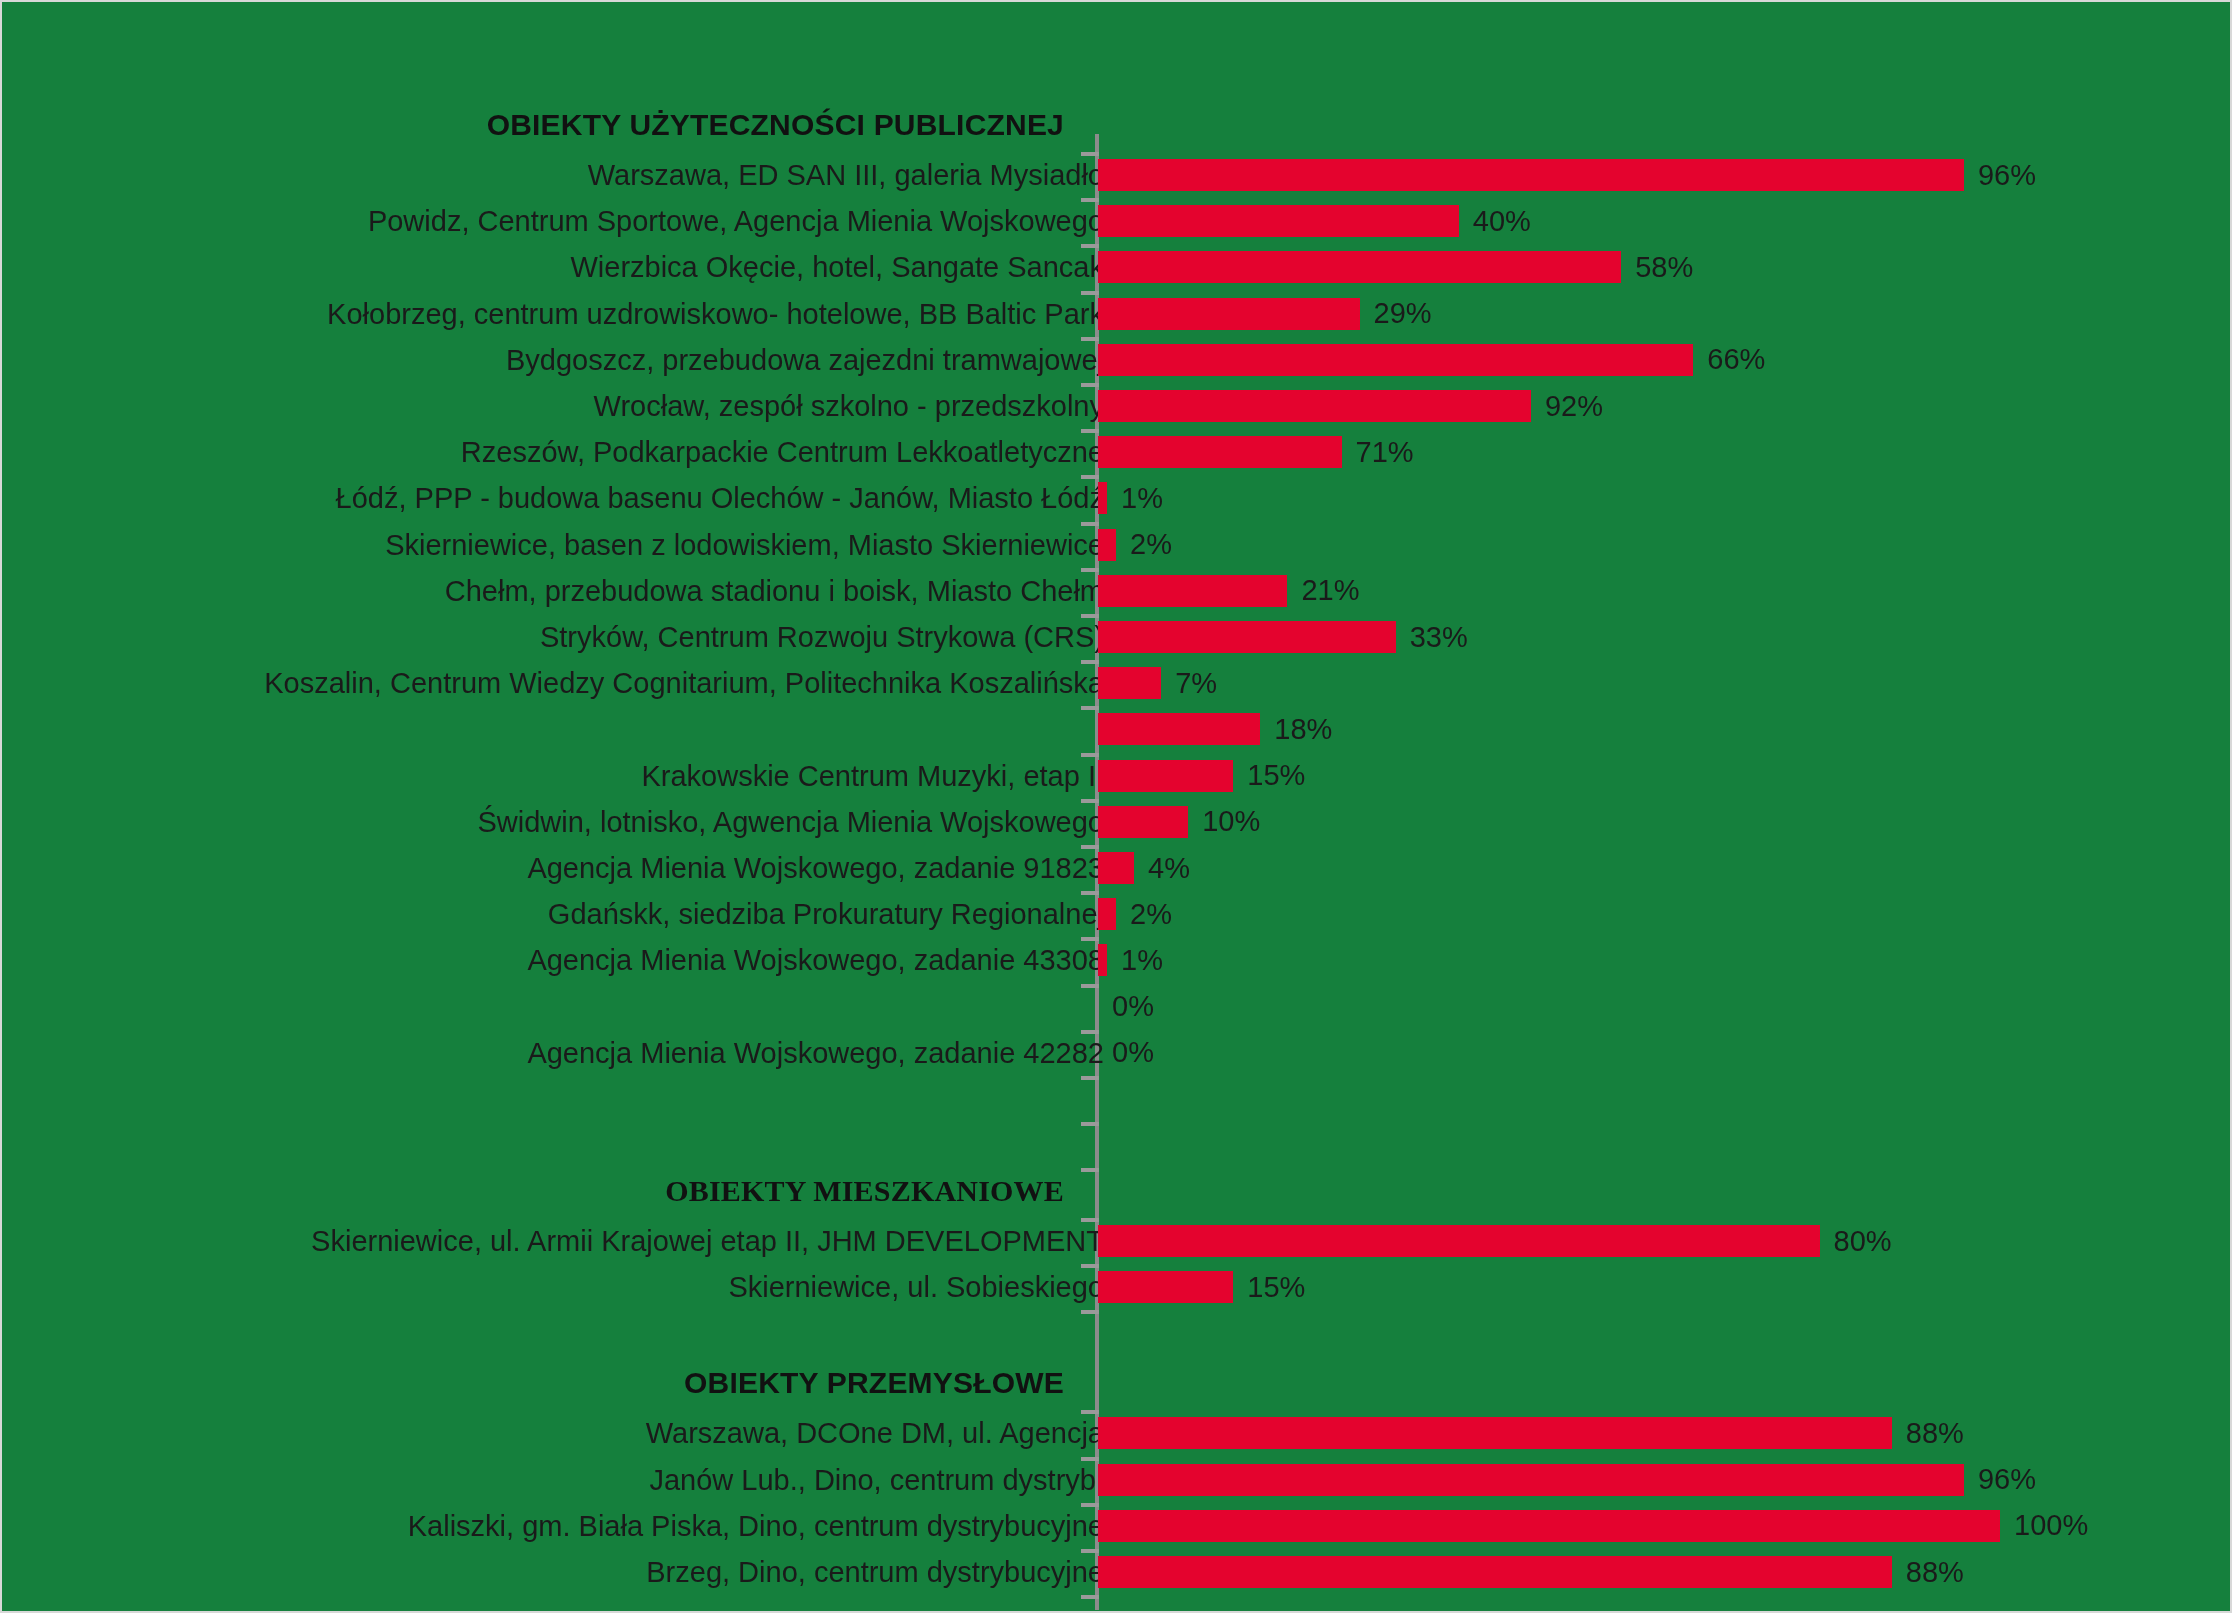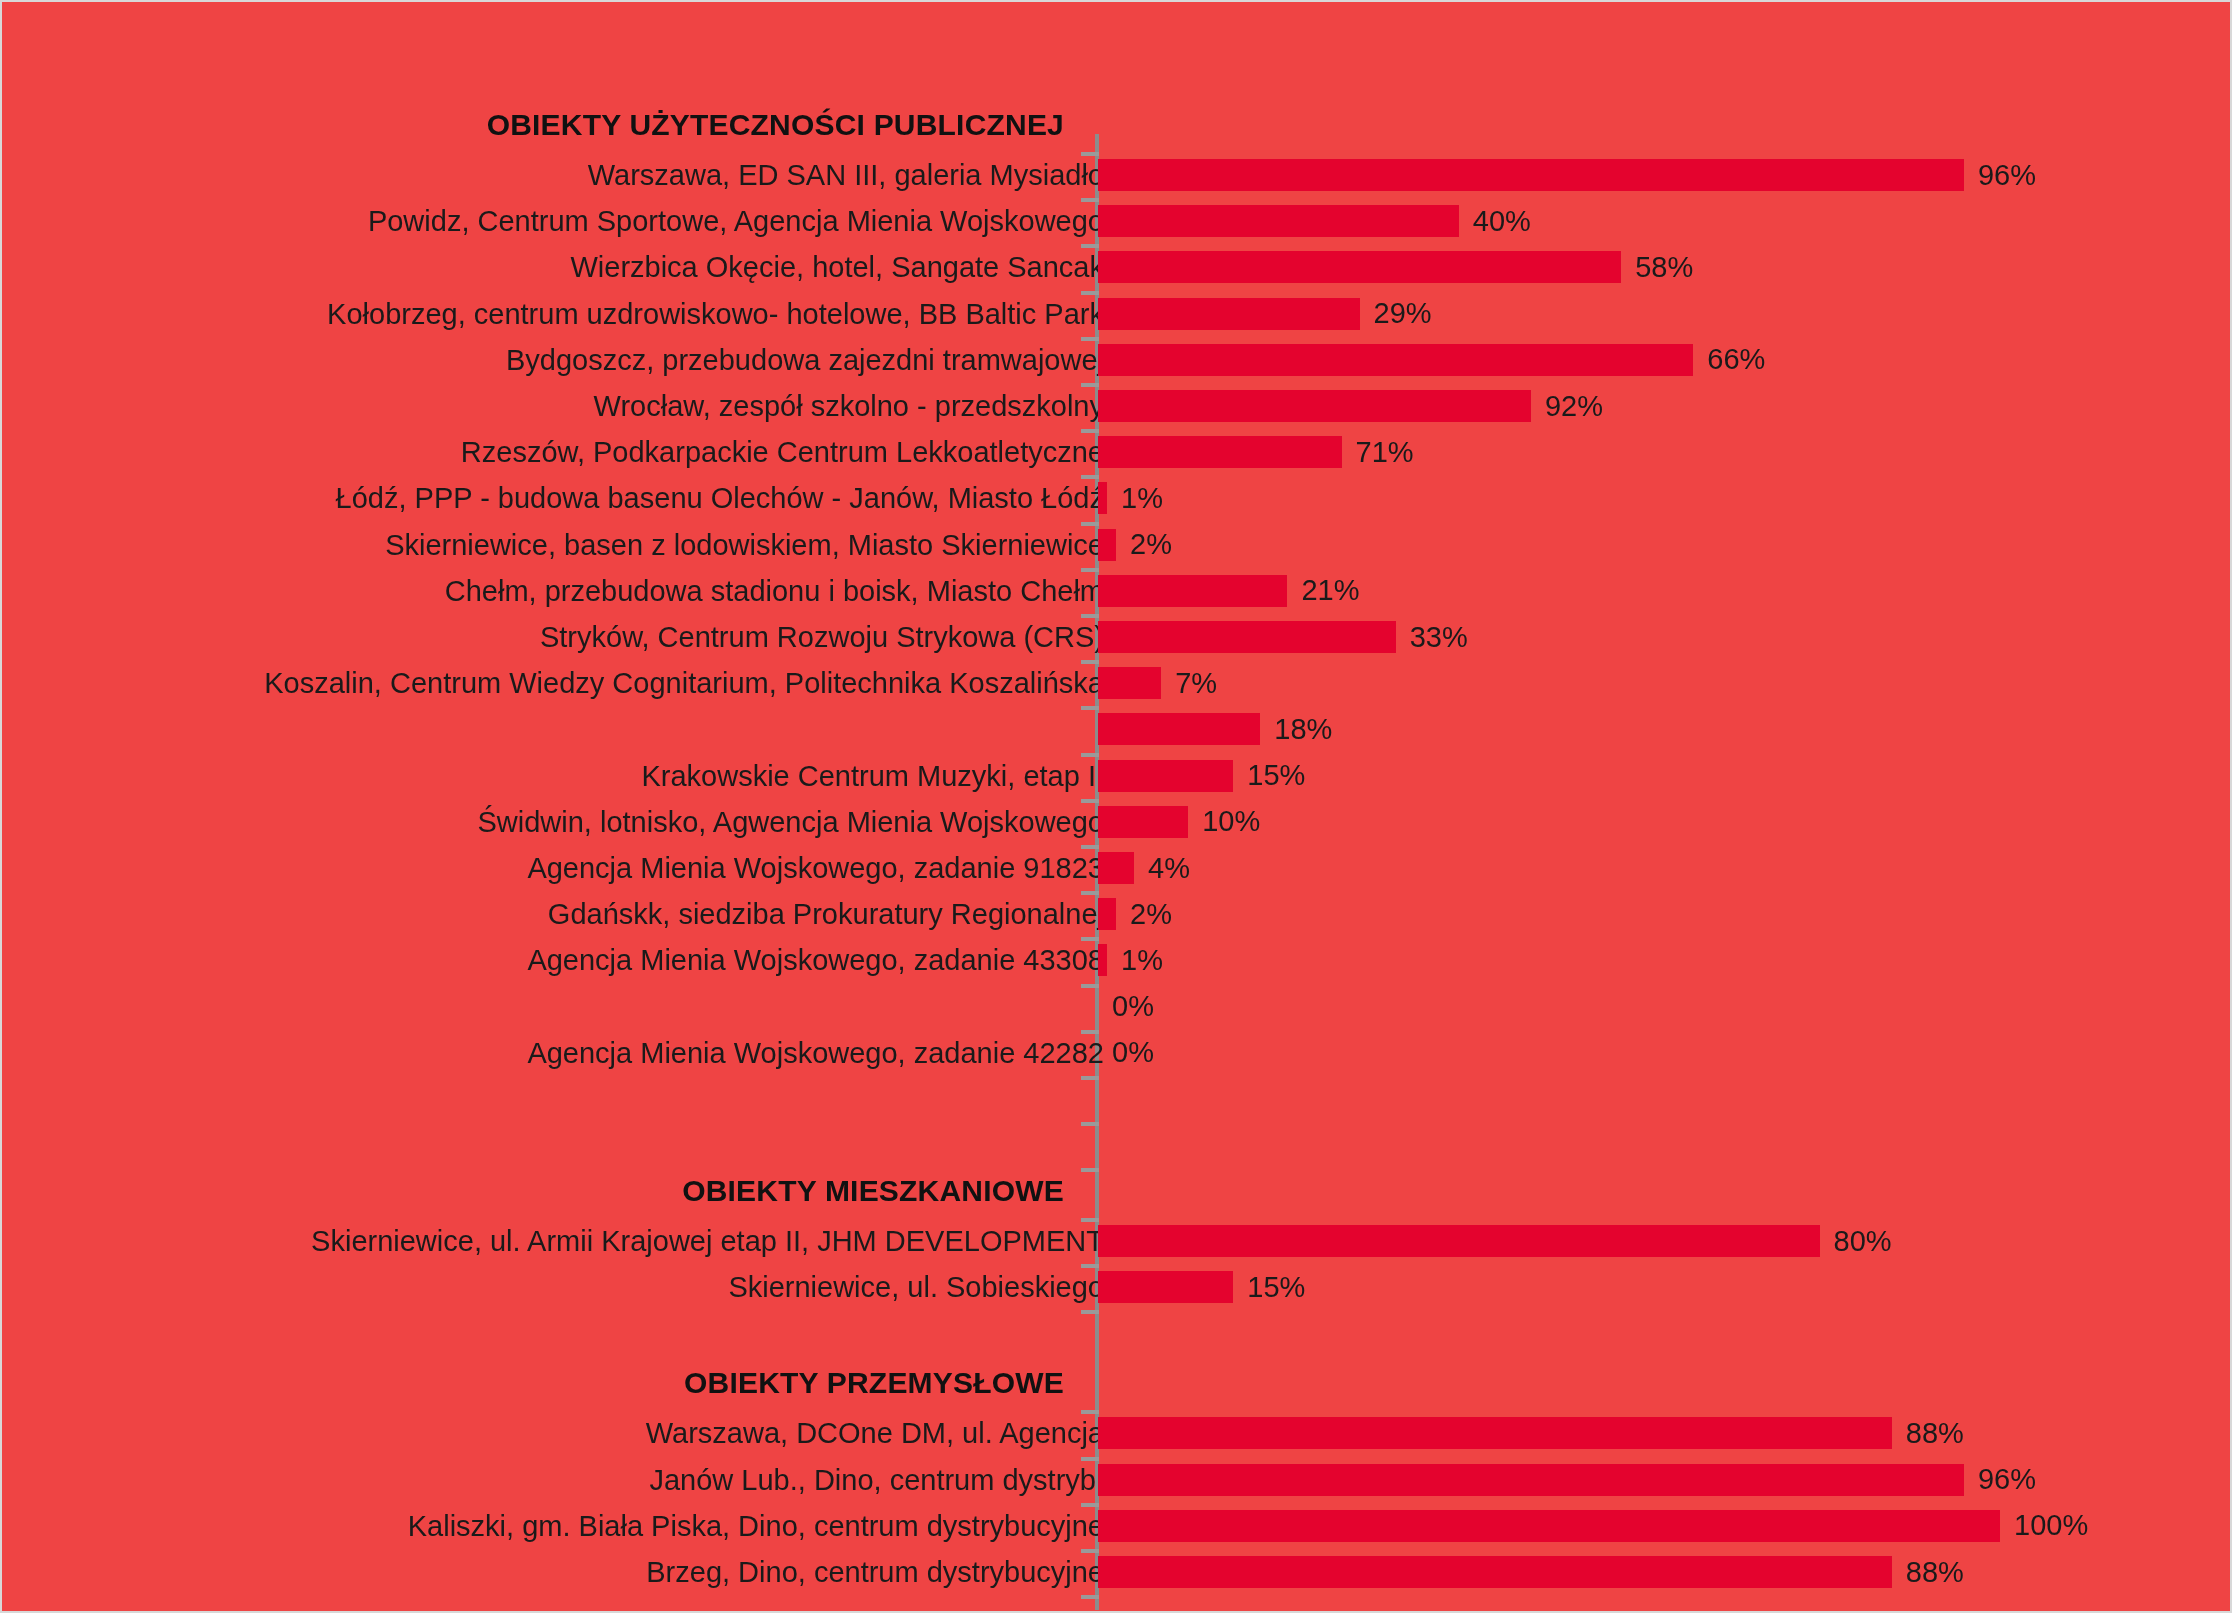--- a/index.html
+++ b/index.html
@@ -5,21 +5,21 @@
   * { box-sizing: border-box; }
   html, body {
     margin: 0; padding: 0;
     background: #ffffff;
     font-family: "Liberation Sans", sans-serif;
   }
   #page {
     position: relative;
     width: 2232px;
     height: 1613px;
-    background: #ef4444;
+    background: #15803d;
     border: 2px solid #d8d8d8;
     overflow: hidden;
   }
   
   #chart {
     position: absolute;
     left: 0; top: 0;
     width: 2232px;
     height: 1613px;
   }
@@ -246,21 +246,21 @@
         <div class="row-label">Agencja Mienia Wojskowego, zadanie 42282</div>
         <div class="bar-track">
           <div class="bar" style="width: 0px; background: rgb(228, 3, 46);"></div>
           <span class="bar-value">0%</span>
         </div>
       </div>
       <div class="tick" style="top: 1027.7px;"></div>
       <div class="tick" style="top: 1073.9px;"></div>
       <div class="tick" style="top: 1120.1px;"></div>
       <div class="tick" style="top: 1166.3px;"></div>
-      <div class="group-title" style="top: 1189px; right: 1170px;">OBIEKTY MIESZKANIOWE</div>
+      <div class="group-title" style="top: 1189px; right: 1170px; font-family: Liberation Serif, serif;">OBIEKTY MIESZKANIOWE</div>
       <div class="row" style="top: 1239px;">
         <div class="row-label">Skierniewice, ul. Armii Krajowej etap II, JHM DEVELOPMENT</div>
         <div class="bar-track">
           <div class="bar" style="width: 721.6px; background: rgb(228, 3, 46);"></div>
           <span class="bar-value">80%</span>
         </div>
       </div>
       <div class="tick" style="top: 1215.9px;"></div>
       <div class="row" style="top: 1285.2px;">
         <div class="row-label">Skierniewice, ul. Sobieskiego</div>

